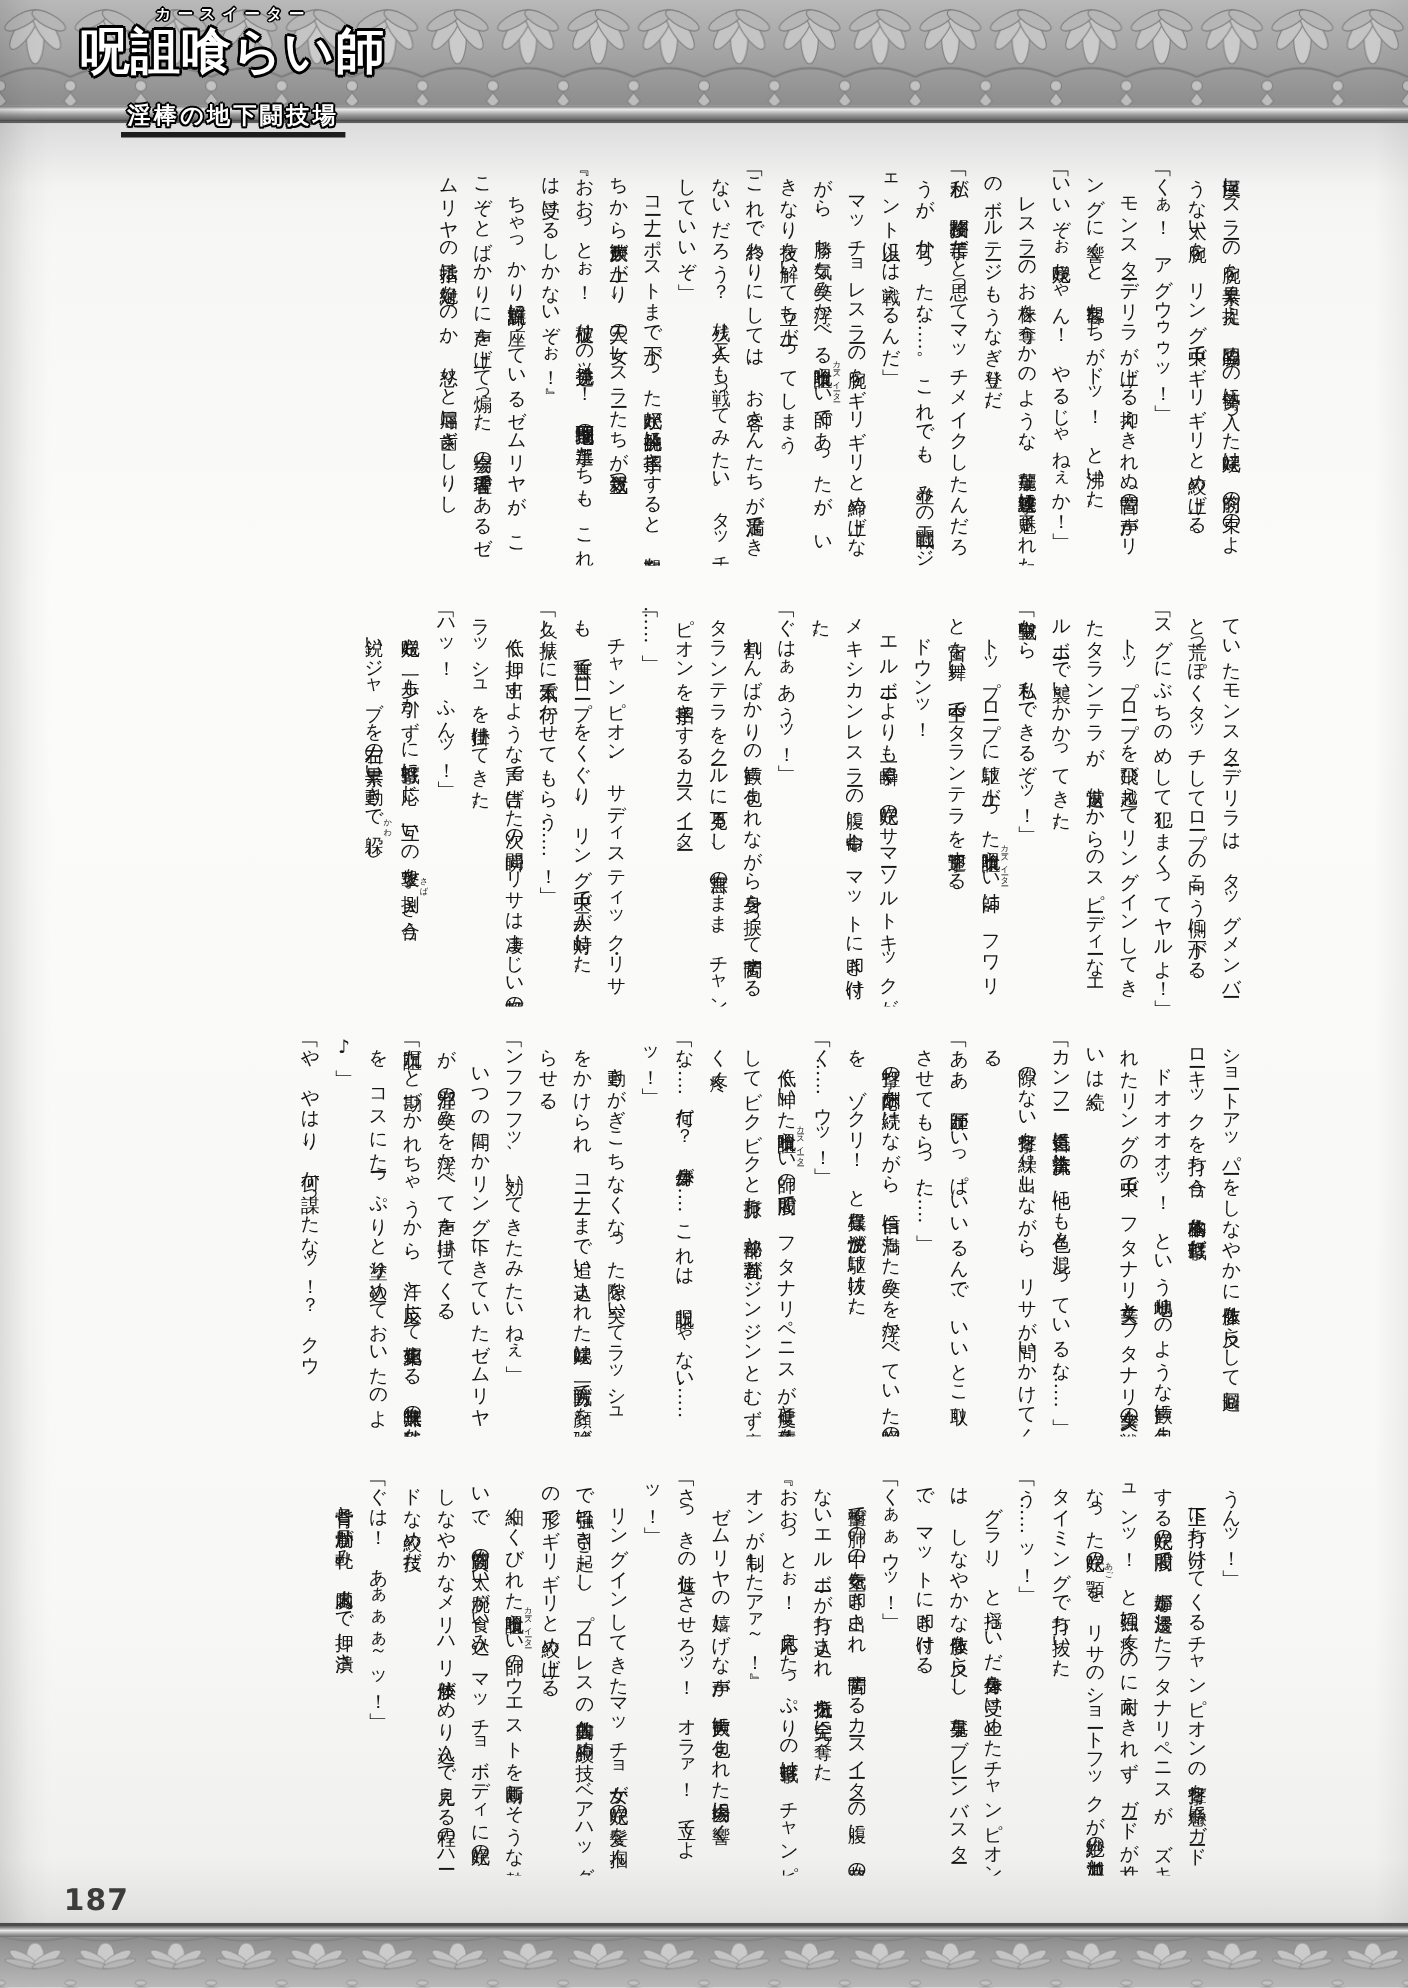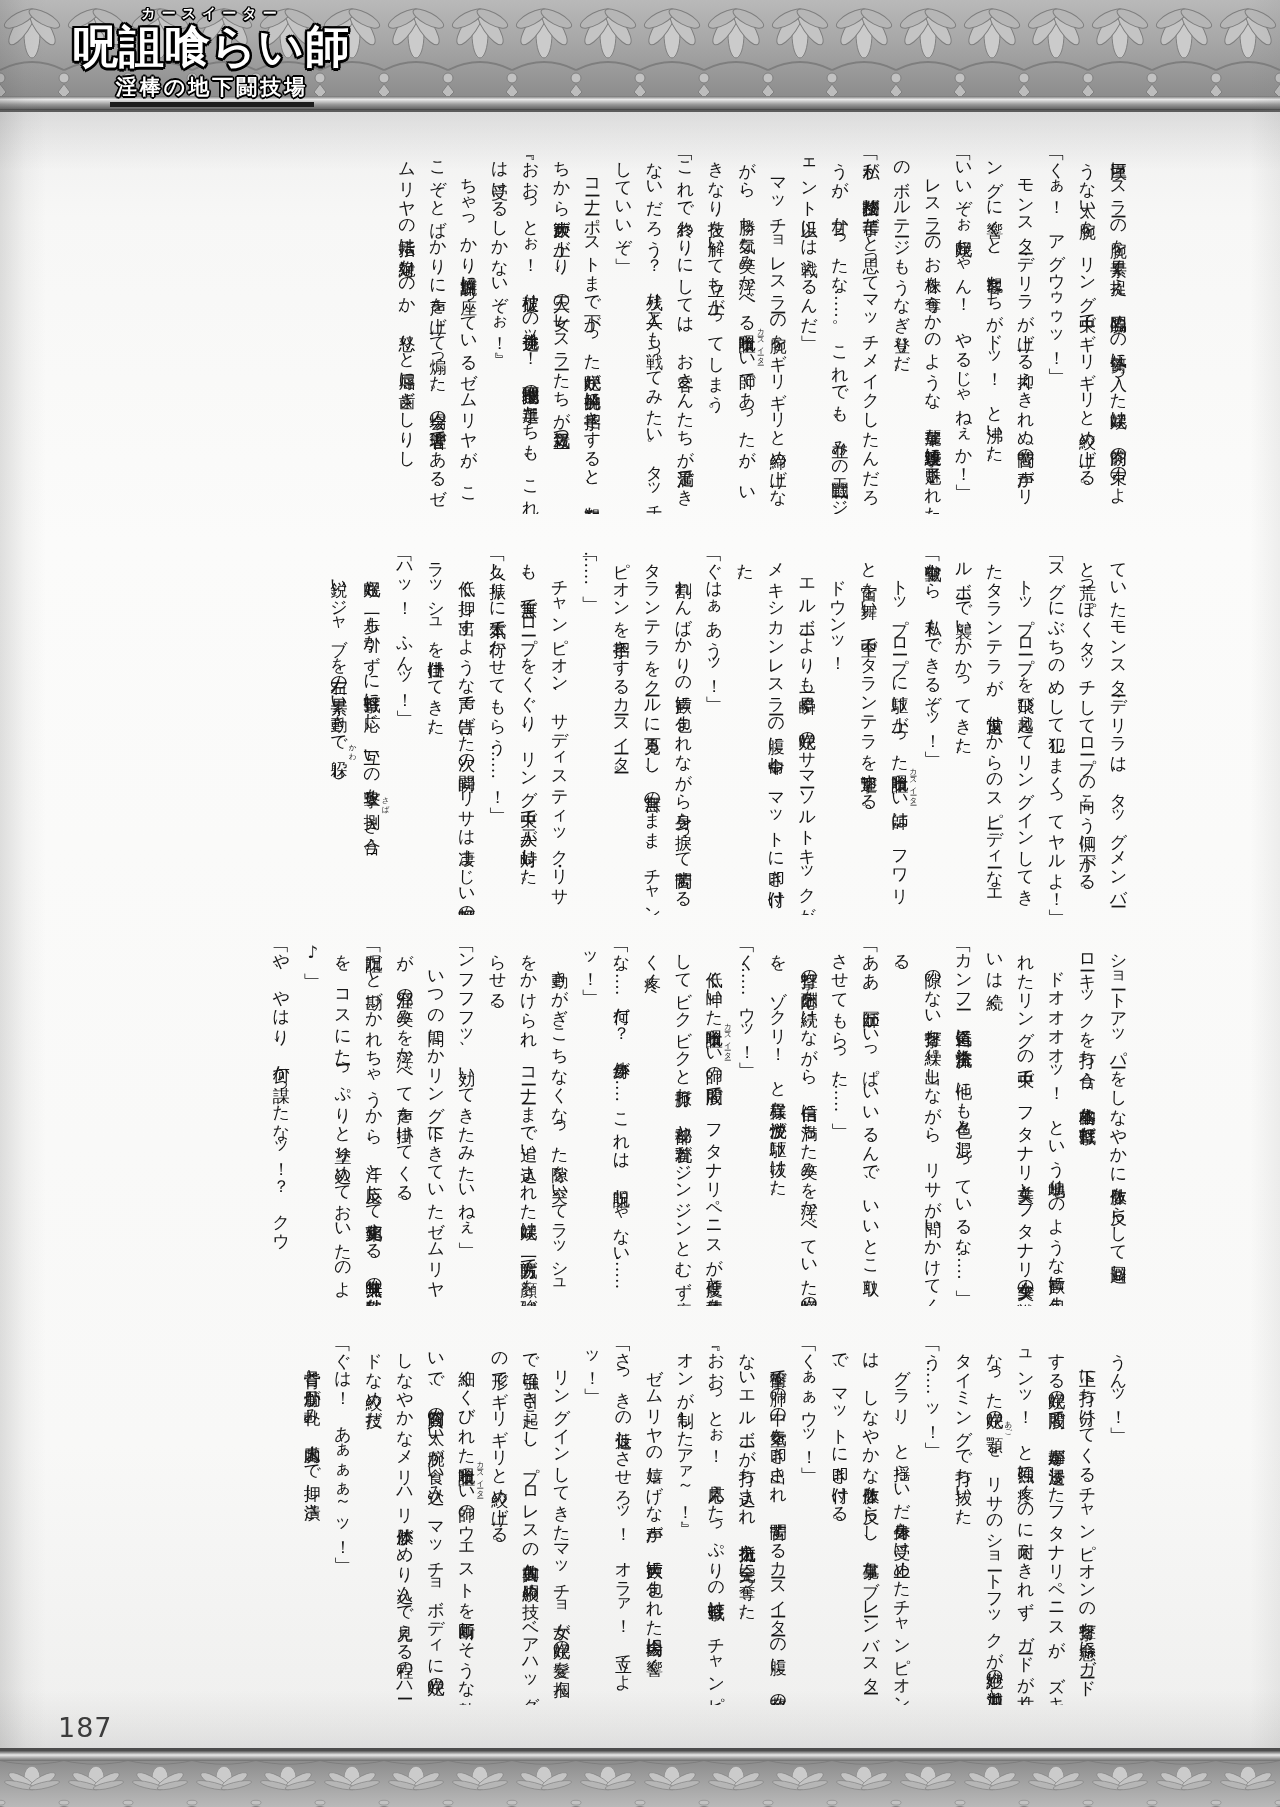--- a/index.html
+++ b/index.html
@@ -23,21 +23,21 @@
 
   .title-block{position:absolute;left:52px;top:6px;width:320px;text-align:center;z-index:5;}
   .title-ruby{
     font-size:14px;font-weight:bold;color:#fff;letter-spacing:6px;line-height:1;
     text-shadow:-1.5px 0 #000,1.5px 0 #000,0 -1.5px #000,0 1.5px #000,-1px -1px #000,1px -1px #000,-1px 1px #000,1px 1px #000;
   }
   .title-main{
     font-size:45px;font-weight:bold;color:#fff;letter-spacing:1px;line-height:1.1;margin-top:2px;
     text-shadow:-2.5px 0 #000,2.5px 0 #000,0 -2.5px #000,0 2.5px #000,-2px -2px #000,2px -2px #000,-2px 2px #000,2px 2px #000;
   }
-  .title-sub-wrap{margin-top:1px;}
+  .title-sub-wrap{margin-top:19px;}
   .title-sub{
     display:inline-block;
     font-size:21px;font-weight:bold;color:#fff;letter-spacing:3px;
     text-shadow:-1.8px 0 #000,1.8px 0 #000,0 -1.8px #000,0 1.8px #000,-1.3px -1.3px #000,1.3px -1.3px #000,-1.3px 1.3px #000,1.3px 1.3px #000;
     border-bottom:5px solid #1d1d1d;padding:0 6px 1px 6px;
   }
 
   .band{
     position:absolute;left:62px;width:1072px;height:364px;overflow:hidden;
     writing-mode:vertical-rl;-webkit-writing-mode:vertical-rl;
@@ -48,21 +48,21 @@
   .band-2{top:551px;}
   .band-3{top:942px;}
   .band-4{top:1341px;}
   .band p{margin:0;padding:0;}
   ruby{ruby-position:over;}
   rt{font-size:7.5px;letter-spacing:0;color:#161616;}
 
   .page-number{
     position:absolute;left:58px;top:1712px;
     font-family:"DejaVu Sans","Liberation Sans",sans-serif;
-    font-size:27px;color:#3c3c3c;letter-spacing:1px;
+    font-size:27px;color:#3c3c3c;letter-spacing:1px;font-weight:bold;
   }
 </style>
 </head>
 <body>
 
 <div class="ornament-top">
   <svg width="1280" height="112" xmlns="http://www.w3.org/2000/svg">
     <defs>
       <linearGradient id="bgA" x1="0" y1="0" x2="0" y2="1">
         <stop offset="0" stop-color="#b9b9b9"></stop>

